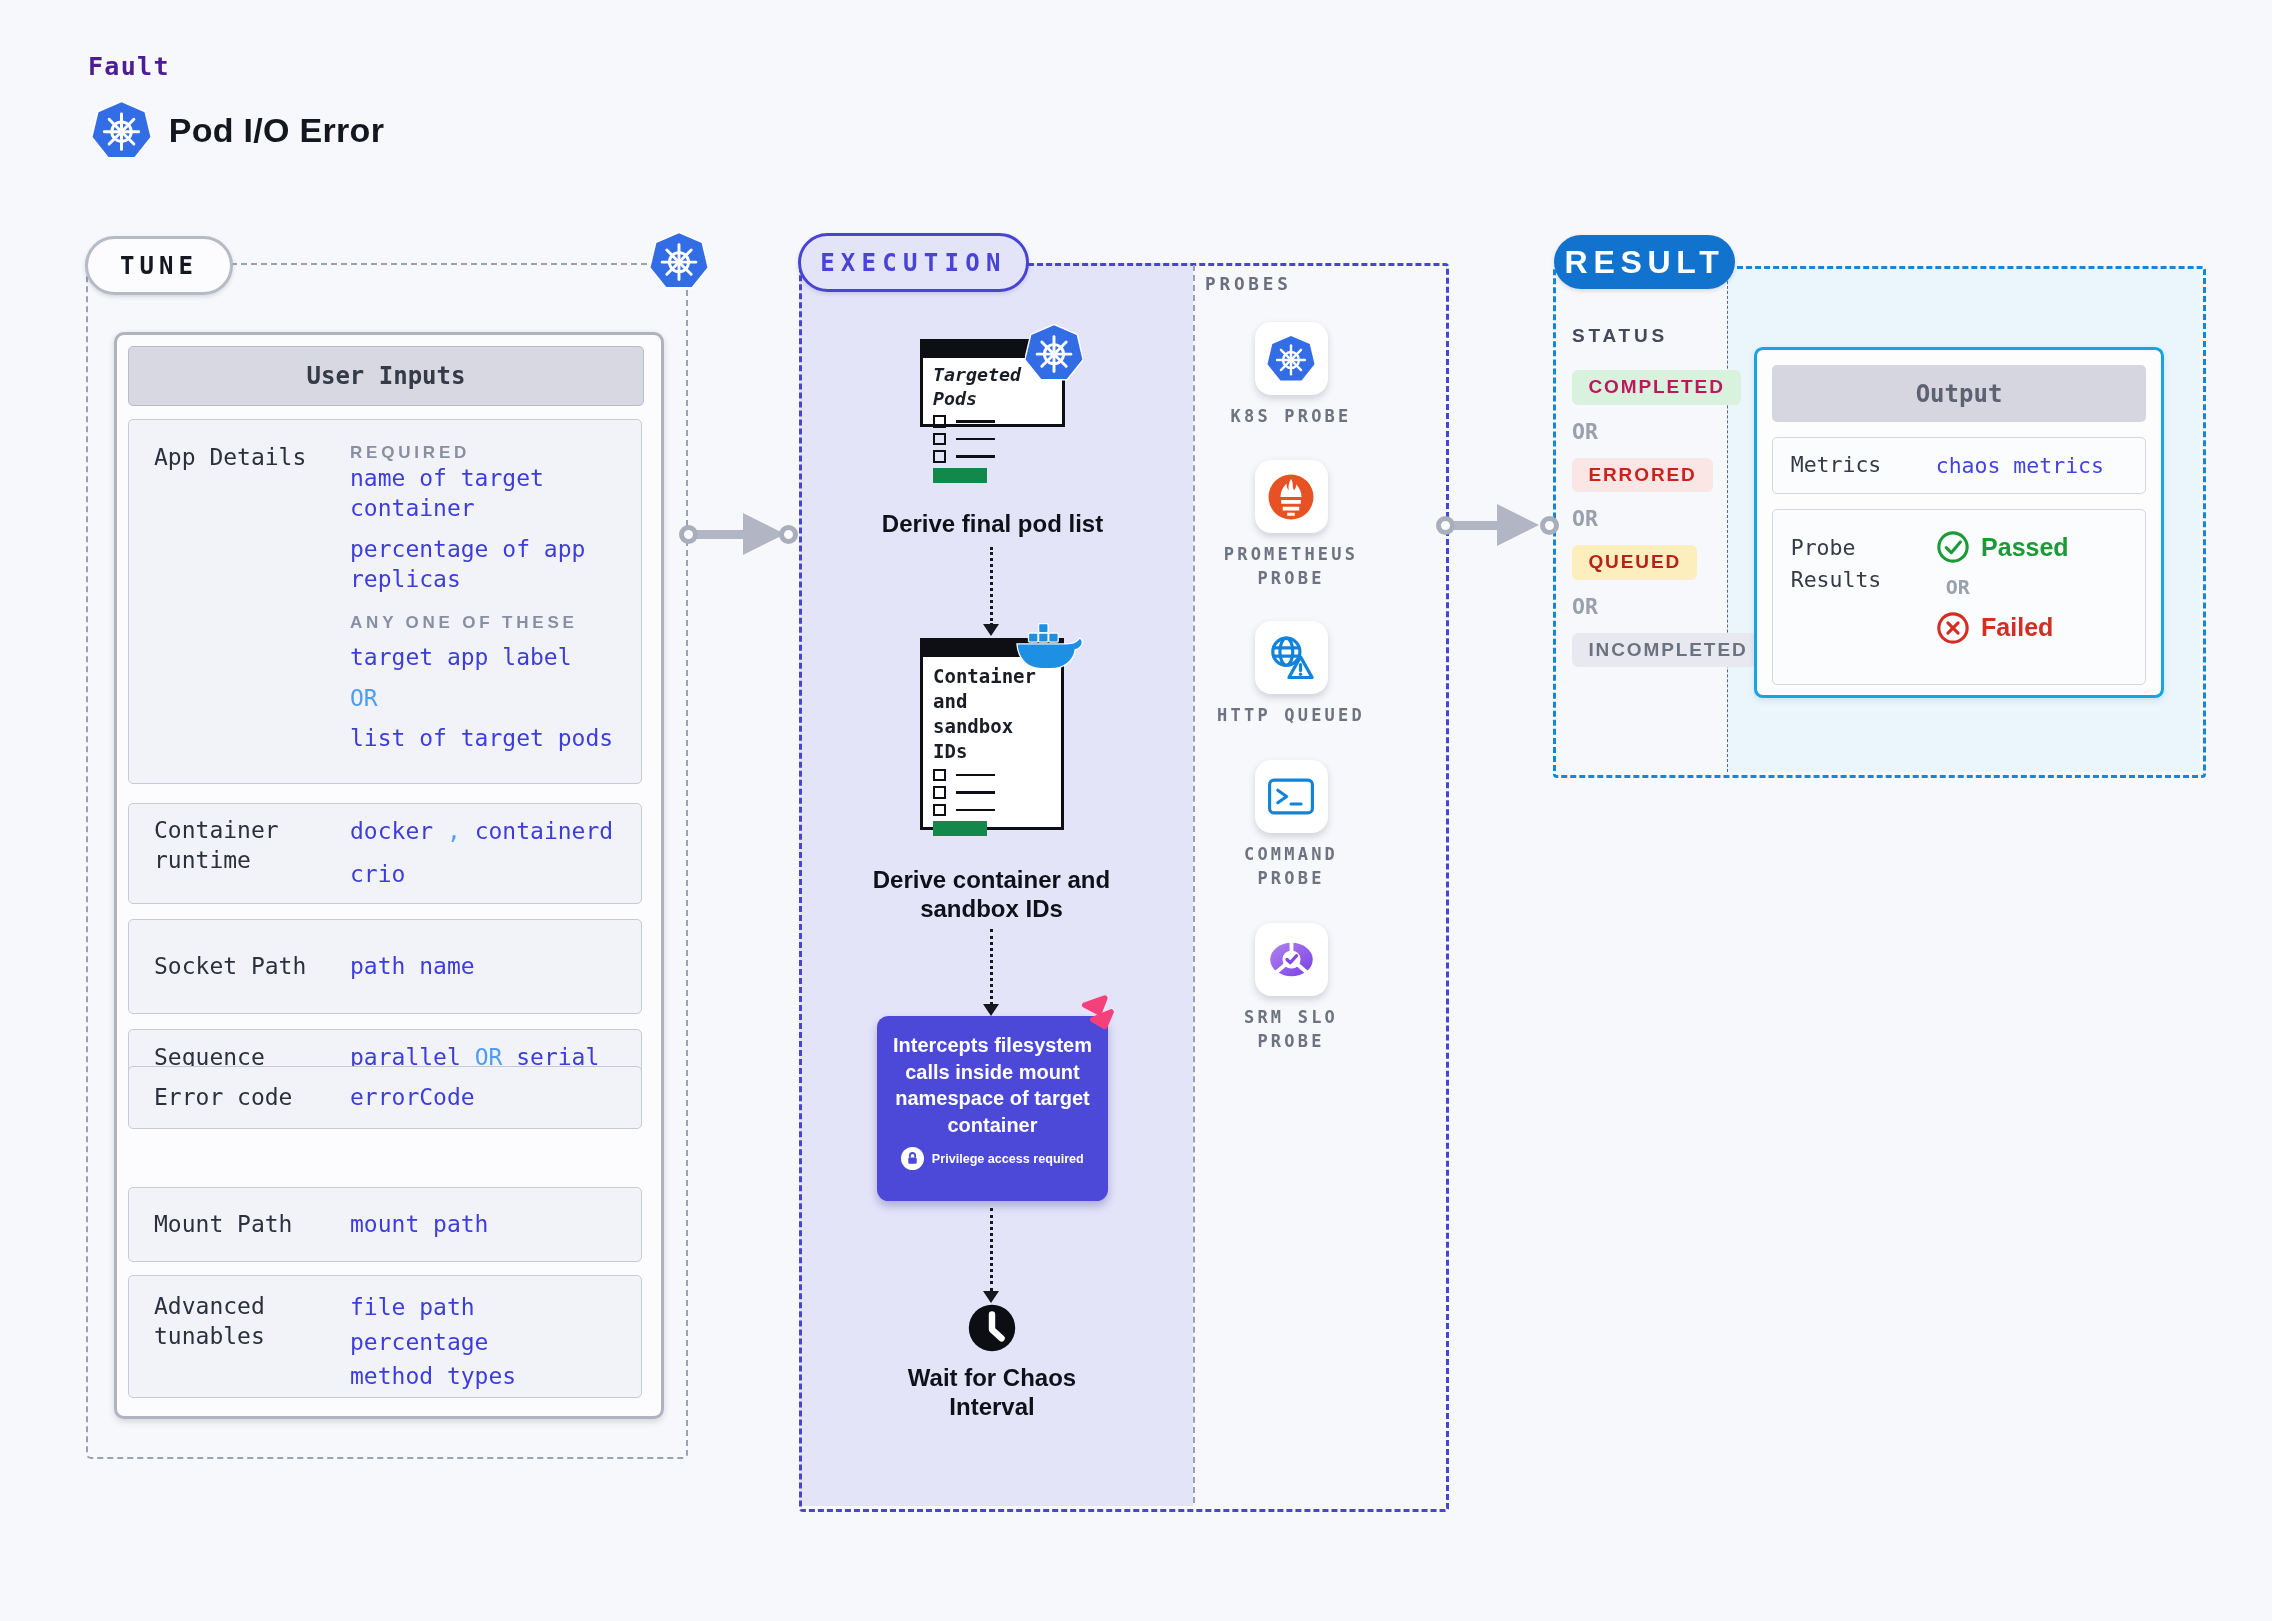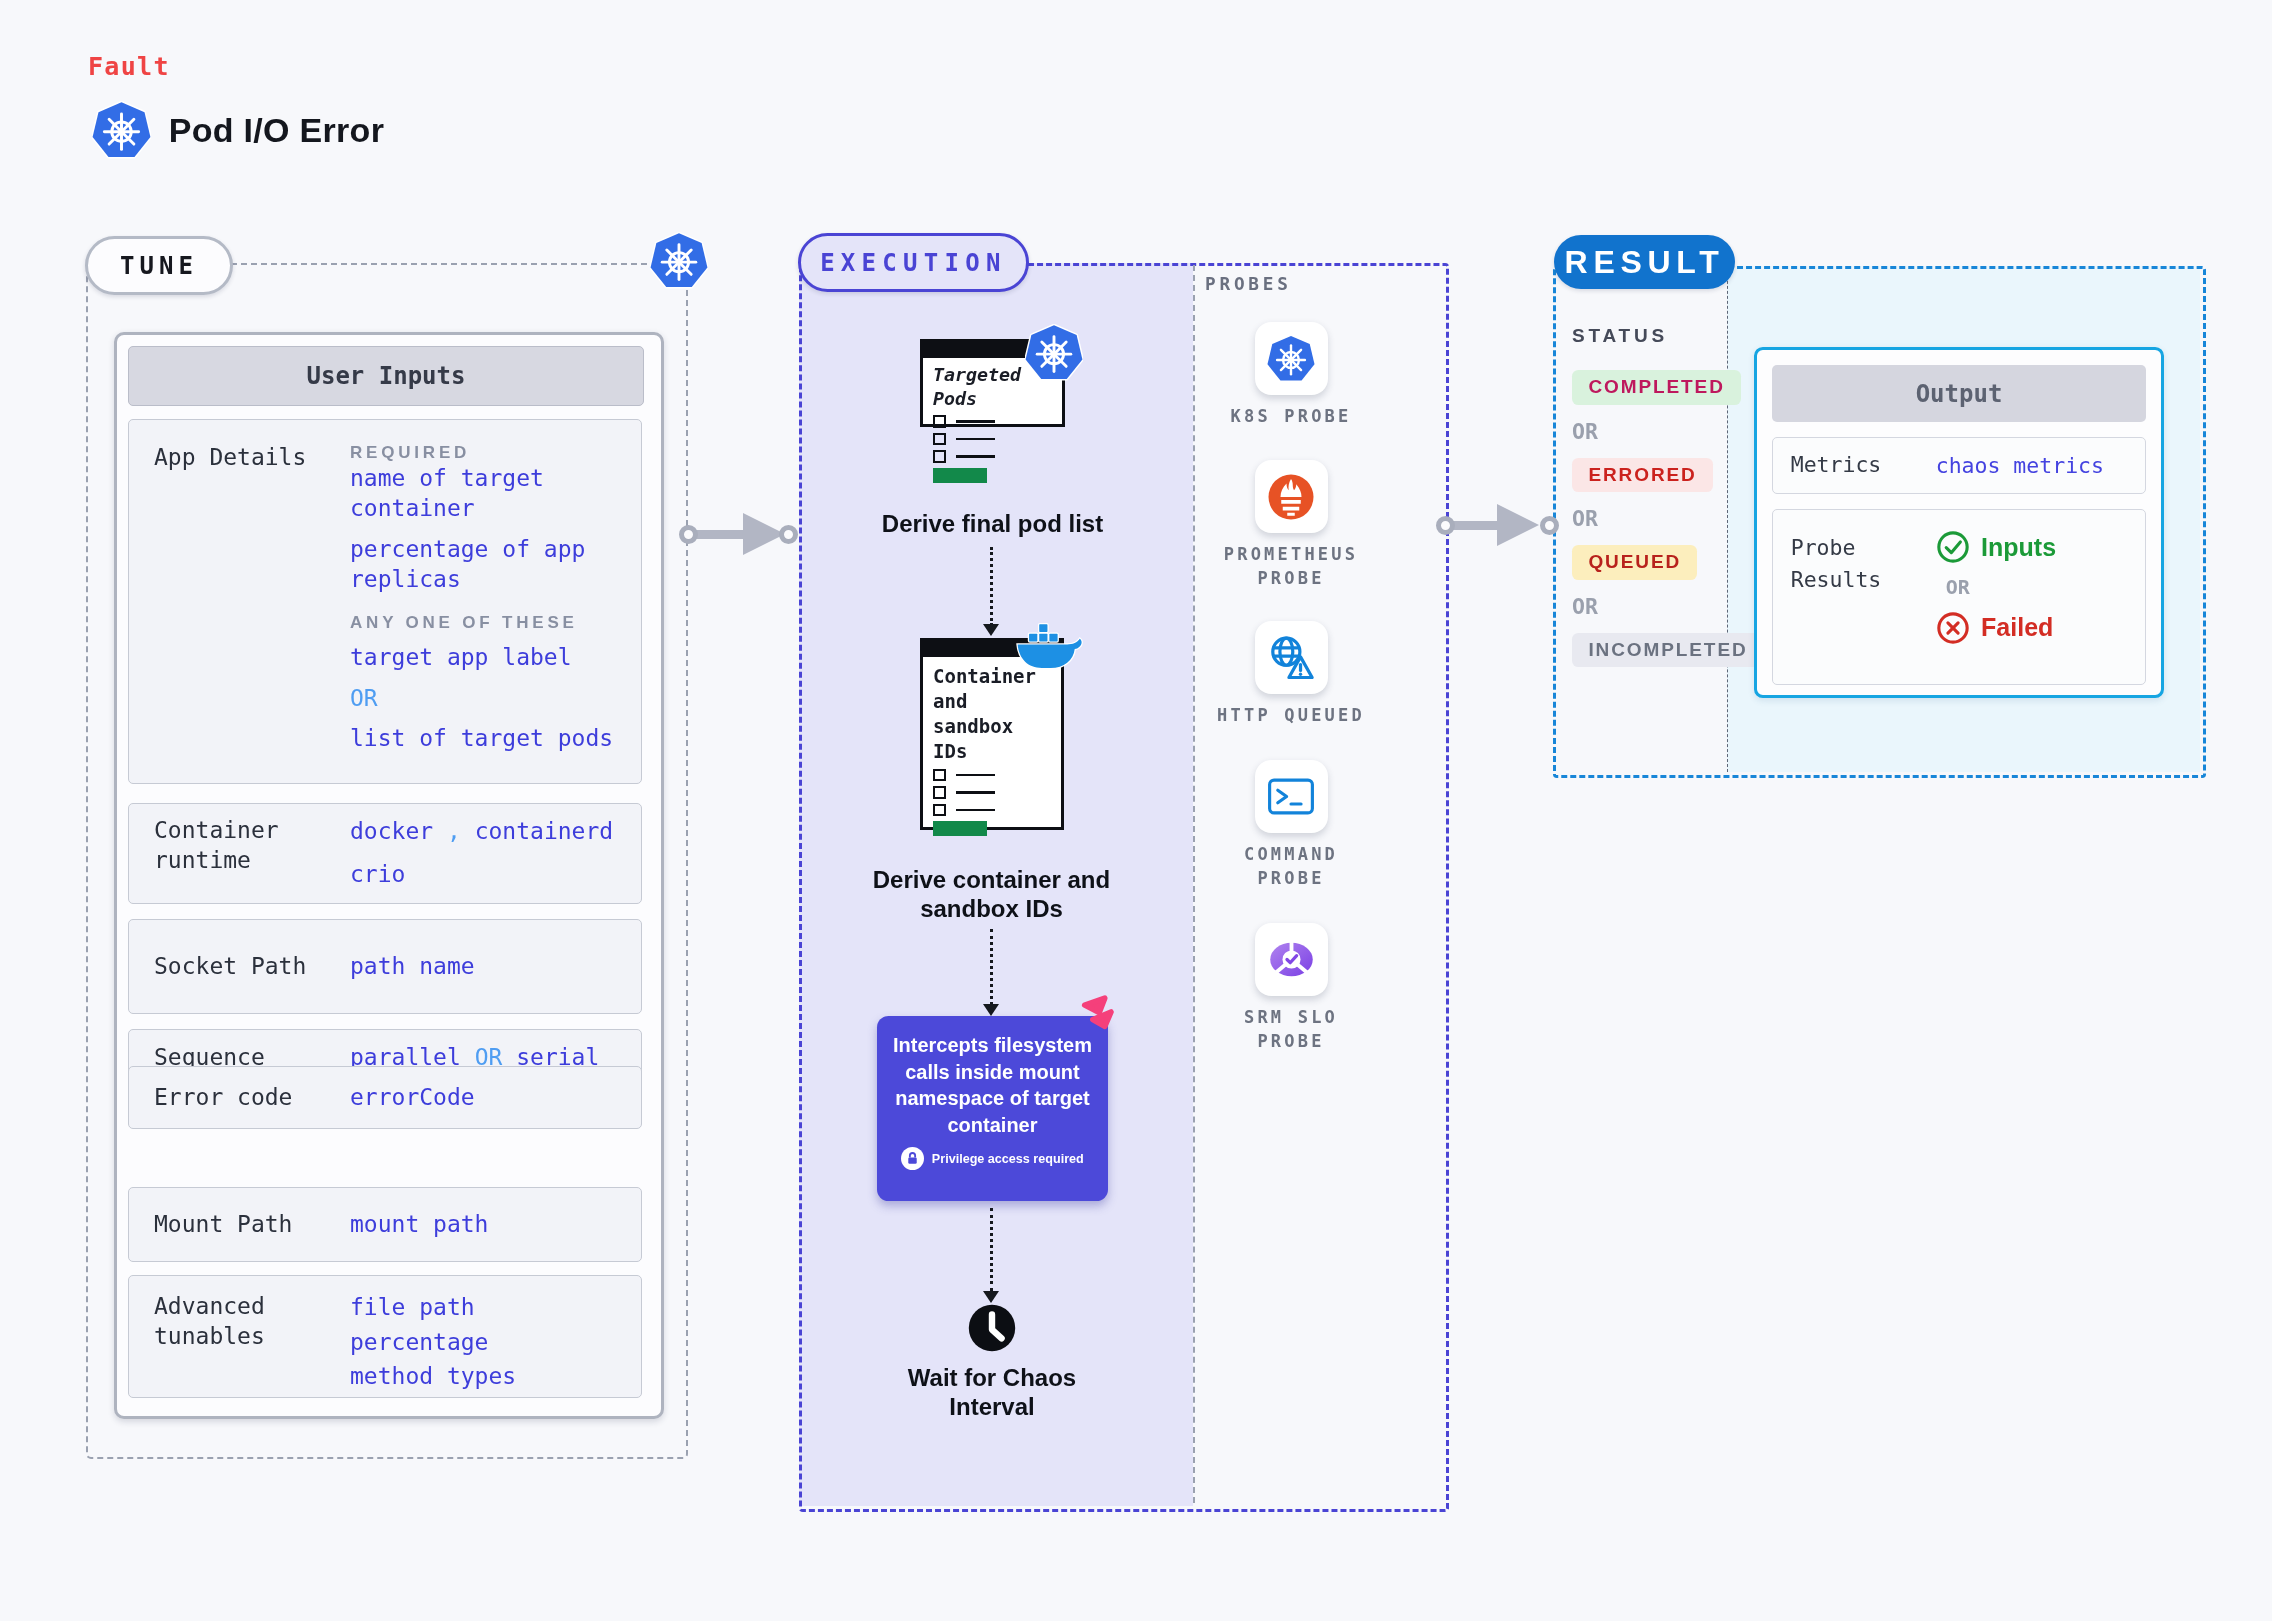--- a/index.html
+++ b/index.html
@@ -2,21 +2,21 @@
 <html style="font-size:10px"><head>
 <meta charset="utf-8">
 <style>
   html,body{margin:0;padding:0;background:#f7f8fb;}
   #canvas{position:relative;width:2273px;height:1622px;background:#f7f8fb;overflow:hidden;
           font-family:"Liberation Sans","DejaVu Sans",sans-serif;}
   .mono{font-family:"DejaVu Sans Mono","Liberation Mono",monospace;}
   .abs{position:absolute;}
 
   
-  .eyebrow{left:88px;top:52px;font-size:25px;font-weight:600;color:#ef4444;letter-spacing:1.3px;}
+  .eyebrow{left:88px;top:52px;font-size:25px;font-weight:600;color:#4c1d95;letter-spacing:1.3px;}
   .title-row{left:92px;top:101px;display:flex;align-items:center;gap:17.7px;}
   .page-title{font-size:34px;font-weight:bold;color:#14171e;letter-spacing:0.3px;}
 
   
   .pill{position:absolute;display:flex;align-items:center;justify-content:center;
         border-radius:44px;font-weight:bold;z-index:30;box-shadow:0 1.9px 4.4px rgba(25,35,70,.14);}
   .tune-pill{left:85px;top:236px;width:142px;height:53px;background:#fcfcfe;border:3.2px solid #b4bac6;
              color:#16181f;font-size:24px;letter-spacing:5px;}
   .exec-pill{left:798px;top:233px;width:225px;height:53px;background:#e4e4f9;border:3.8px solid #4a44d4;
              color:#4a44d4;font-size:24px;letter-spacing:6.3px;}
@@ -441,21 +441,21 @@
       <div class="o-label mono">Metrics</div>
       <div class="o-value mono">chaos metrics</div>
     </div>
     <div class="output-row results">
       <div class="o-label mono">Probe Results</div>
       <div class="o-right">
         <div class="pf-row">
           <svg width="34" height="34" viewBox="0 0 54 54">
               <use href="#check-circle"></use>
             </svg>
-          <span class="passed-text">Inputs</span>
+          <span class="passed-text">Passed</span>
         </div>
         <div class="or-sep mono">OR</div>
         <div class="pf-row">
           <svg width="34" height="34" viewBox="0 0 54 54">
               <use href="#x-circle"></use>
             </svg>
           <span class="failed-text">Failed</span>
         </div>
       </div>
     </div>

